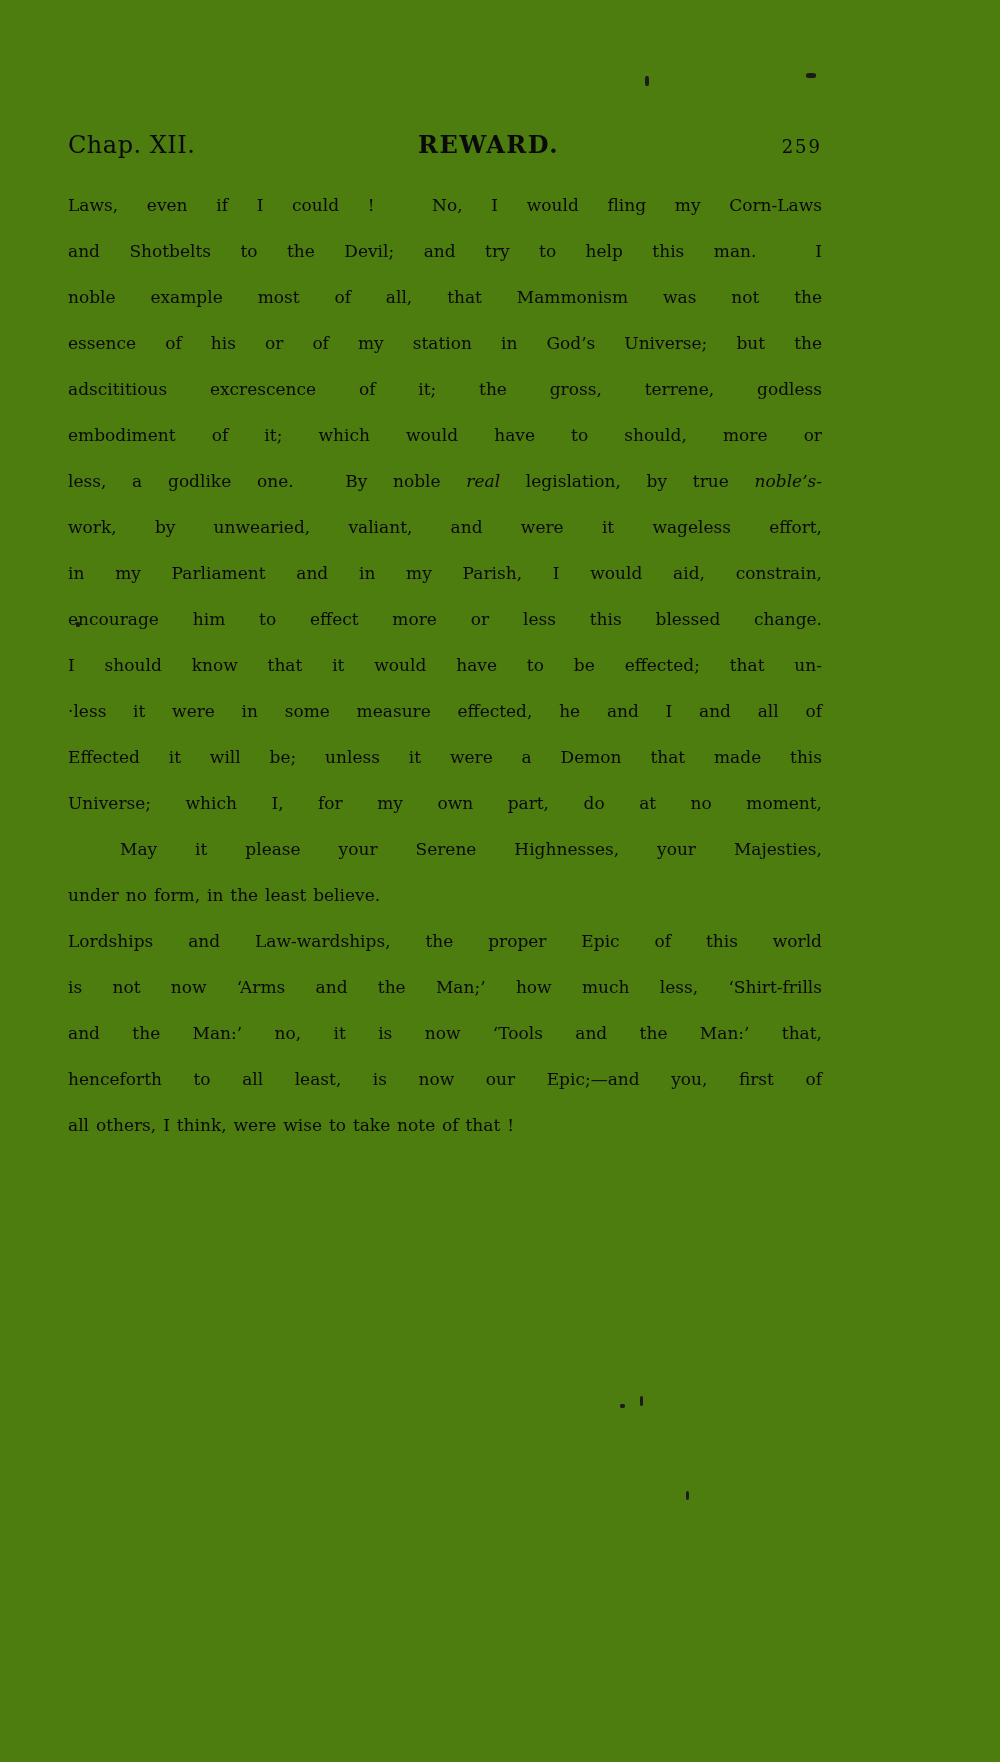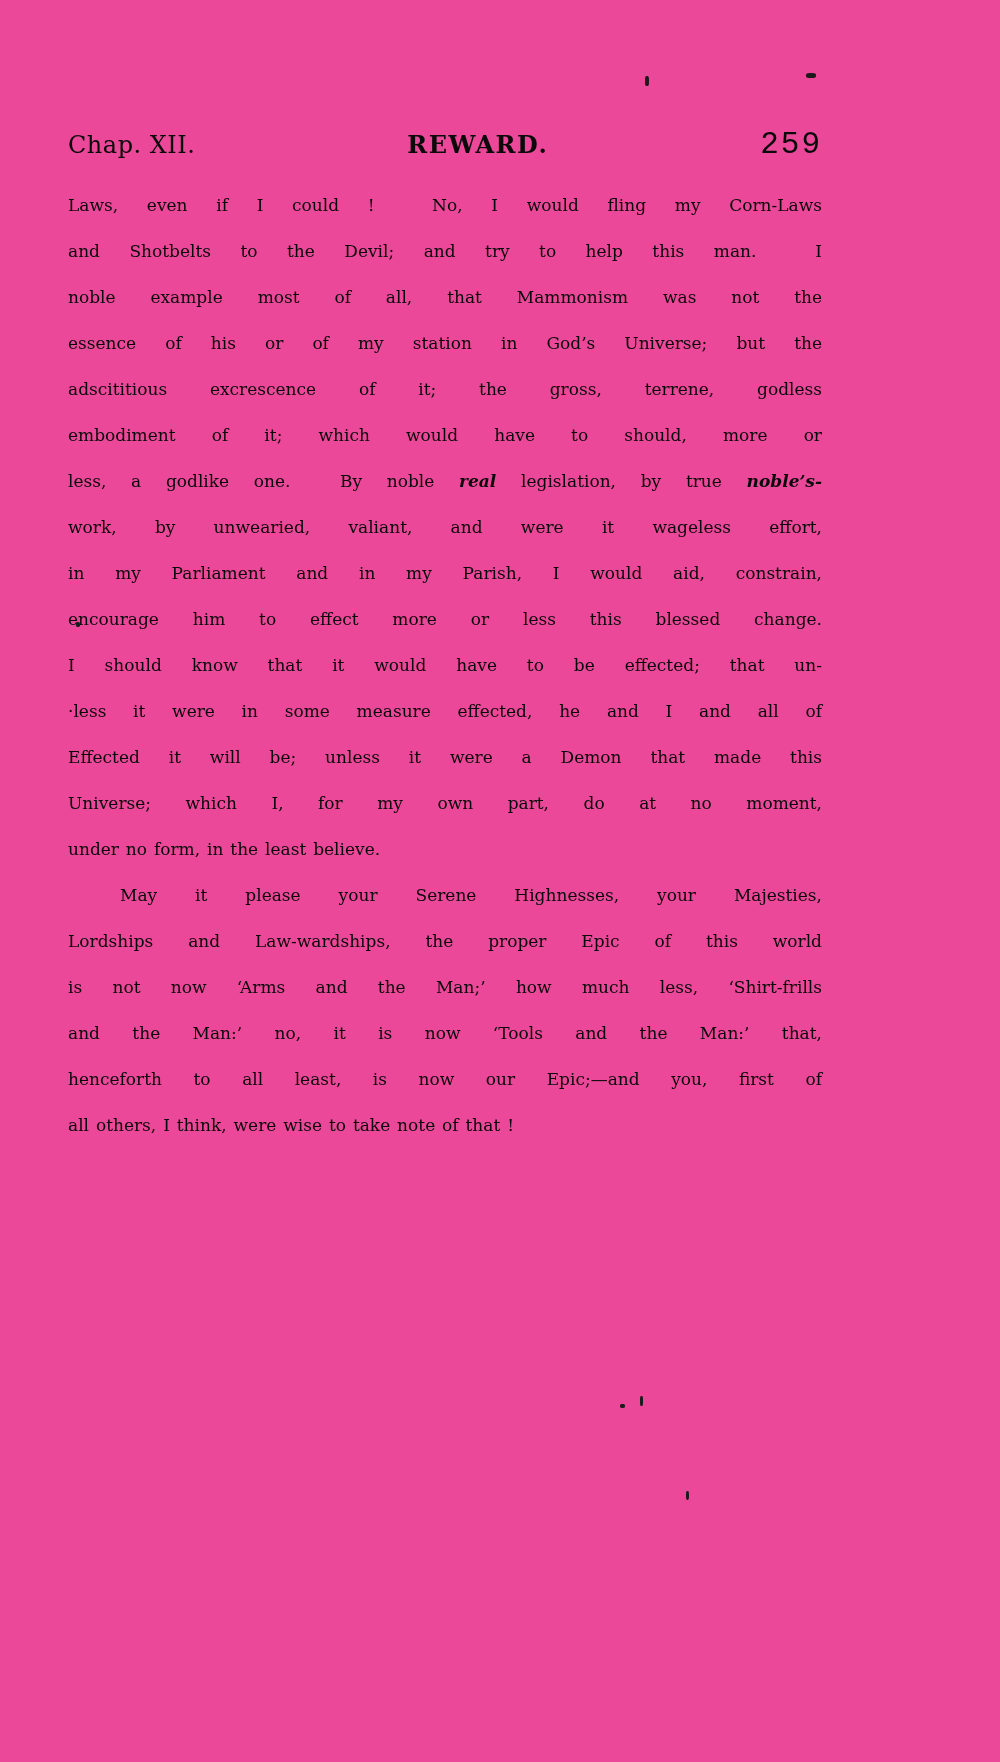--- a/index.html
+++ b/index.html
@@ -4,45 +4,45 @@
 <style>
   html,body{margin:0;padding:0;}
   body{
     width:1000px;height:1762px;
     background:#ffffff;
     font-family:"DejaVu Serif","Liberation Serif",serif;
     color:#0a0a0a;
     position:relative;
     overflow:hidden;
   }
-  .page{position:absolute;inset:0;background:#ec4899;padding-left:36px;}
+  .page{position:absolute;inset:0;background:#4d7c0f;padding-left:36px;}
   .header{
     position:absolute;left:68px;top:131px;width:754px;
     display:flex;justify-content:space-between;align-items:baseline;
     font-size:24px;line-height:28px;
   }
   .header .chapter{letter-spacing:0.5px;}
   .header .title{letter-spacing:1.5px;font-weight:bold;}
-  .header .pagenum{font-size:31px;letter-spacing:2px;font-family:Liberation Mono, monospace;}
+  .header .pagenum{font-size:18px;letter-spacing:2px;}
   .body-text{
     position:absolute;left:68px;top:182px;width:754px;
     font-size:17px;line-height:46px;
     word-spacing:1.5px;
   }
   .line{
     text-align:justify;
     text-align-last:justify;
     height:46px;
   }
   .line.last{
     text-align:left;
     text-align-last:left;
   }
   .line.indent{text-indent:52px;}
-  .it{font-style:italic;font-weight:bold;}
+  .it{font-style:italic;}
   .speck{
     position:absolute;
     background:#1b1b1b;
     border-radius:35%;
   }
 </style>
 </head>
 <body>
 
 <div class="page">
@@ -59,22 +59,22 @@
       <div class="line"><span>adscititious excrescence of it; the gross, terrene, godless</span></div>
       <div class="line"><span>embodiment of it; which would have to should, more or</span></div>
       <div class="line"><span>less, a godlike one.&nbsp; By noble </span><span class="it">real</span><span> legislation, by true </span><span class="it">noble’s-</span></div>
       <div class="line"><span>work, by unwearied, valiant, and were it wageless effort,</span></div>
       <div class="line"><span>in my Parliament and in my Parish, I would aid, constrain,</span></div>
       <div class="line"><span>encourage him to effect more or less this blessed change.</span></div>
       <div class="line"><span>I should know that it would have to be effected; that un-</span></div>
       <div class="line"><span>·less it were in some measure effected, he and I and all of</span></div>
       <div class="line"><span>Effected it will be; unless it were a Demon that made this</span></div>
       <div class="line"><span>Universe; which I, for my own part, do at no moment,</span></div>
+      <div class="line indent"><span>May it please your Serene Highnesses, your Majesties,</span></div>
       <div class="line last"><span>under no form, in the least believe.</span></div>
-      <div class="line indent"><span>May it please your Serene Highnesses, your Majesties,</span></div>
       <div class="line"><span>Lordships and Law-wardships, the proper Epic of this world</span></div>
       <div class="line"><span>is not now ‘Arms and the Man;’ how much less, ‘Shirt-frills</span></div>
       <div class="line"><span>and the Man:’ no, it is now ‘Tools and the Man:’ that,</span></div>
       <div class="line"><span>henceforth to all least, is now our Epic;—and you, first of</span></div>
       <div class="line last"><span>all others, I think, were wise to take note of that !</span></div>
     </div>
 <div class="speck" style="left: 645px; top: 76px; width: 4px; height: 10px;"></div>
     <div class="speck" style="left: 806px; top: 73px; width: 10px; height: 5px;"></div>
     <div class="speck" style="left: 76px; top: 622px; width: 4px; height: 5px;"></div>
     <div class="speck" style="left: 620px; top: 1404px; width: 5px; height: 4px;"></div>

